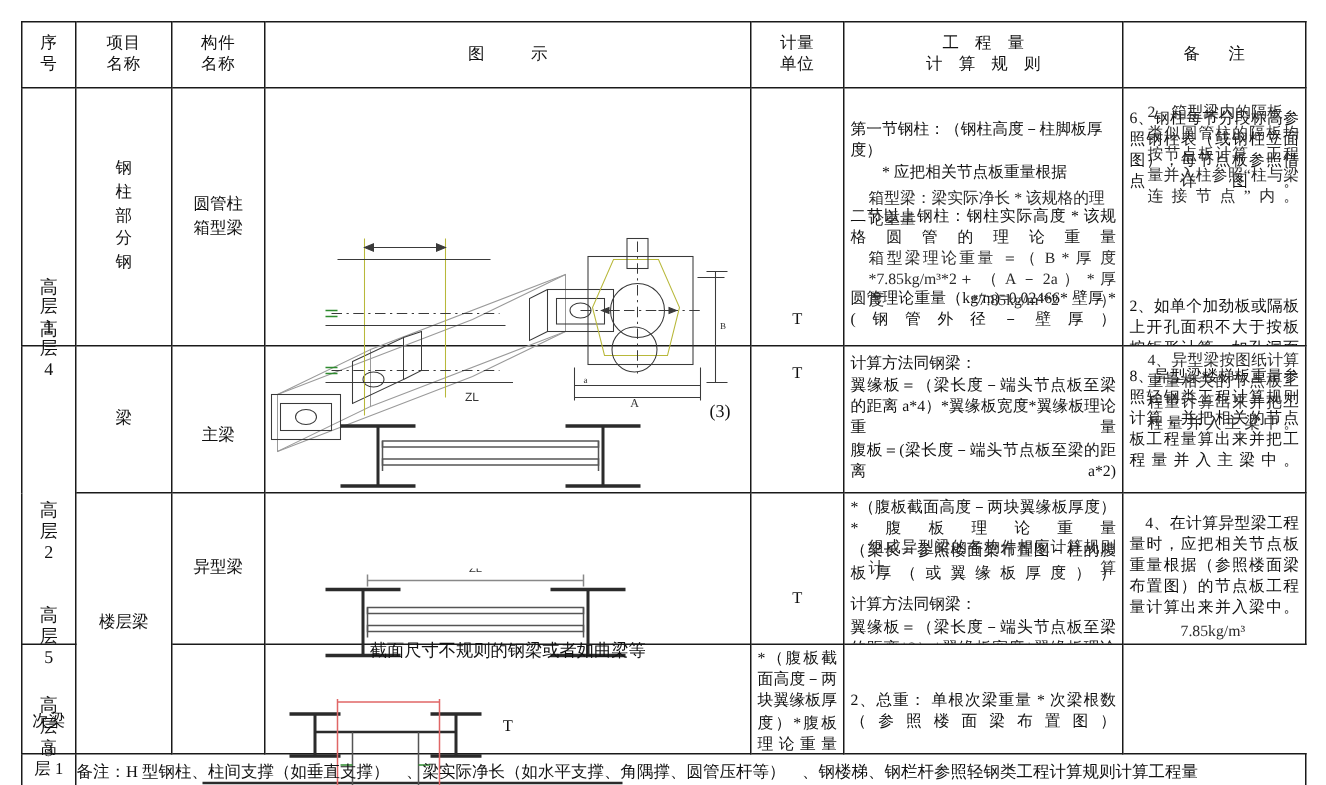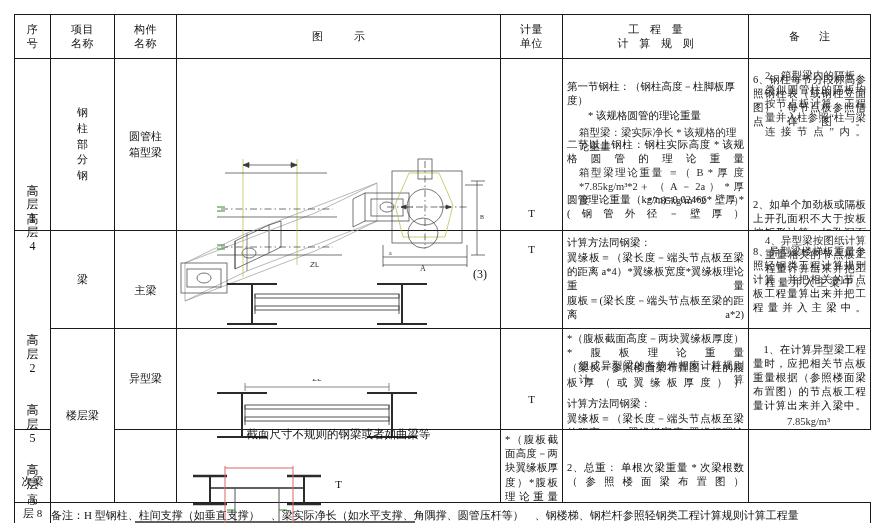--- a/index.html
+++ b/index.html
@@ -264,21 +264,21 @@
     <td class="unitcell">
       <div style="position:relative;height:100%">
         <div style="position:absolute;top:62px;left:0;right:0;text-align:center">T</div>
         <div style="position:absolute;top:98px;left:0;right:0;text-align:center">T</div>
       </div>
     </td>
 
     <td>
       <div class="txtbox" style="height:170px;padding-top:20px">
         <p>第一节钢柱：（钢柱高度－柱脚板厚度）</p>
-        <p style="text-indent:2em">* 该规格圆管的理论重量</p>
+        <p style="text-indent:2em">* 应把相关节点板重量根据</p>
         <div style="height:14px"></div>
         <p class="just">二节以上钢柱：钢柱实际高度 * 该规格圆管的理论重量</p>
         <div class="ghost" style="top:66px">箱型梁：梁实际净长 * 该规格的理论重量</div>
         <div style="height:10px"></div>
         <p class="just" style="margin-top:16px">圆管理论重量（kg/m)=0.02466* 壁厚 *(钢管外径－壁厚）</p>
         <div class="ghost just" style="top:106px">箱型梁理论重量 ＝（ B * 厚 度 *7.85kg/m³*2＋ （ A － 2a ） * 厚 度 *7.85kg/m³*2）</div>
       </div>
     </td>
 
     <td>
@@ -399,21 +399,21 @@
         <div class="ghost just" style="top:30px">组成异型梁的各构件相应计算规则计算</div>
         <div style="height:6px"></div>
         <p>计算方法同钢梁：</p>
         <p class="just">翼缘板＝（梁长度－端头节点板至梁的距离*2）*翼缘板宽度*翼缘板理论重量</p>
 
       </div>
     </td>
 
     <td>
       <div class="notebox" style="height:100px">
-        <p class="ind just">1、在计算异型梁工程量时，应把相关节点板重量根据（参照楼面梁布置图）的节点板工程量计算出来并入梁中。</p>
+        <p class="ind just">4、在计算异型梁工程量时，应把相关节点板重量根据（参照楼面梁布置图）的节点板工程量计算出来并入梁中。</p>
         <div style="height:4px"></div>
 
         <div class="ghost" style="top:86px;left:38px">7.85kg/m³</div>
       </div>
     </td>
   </tr>
 
   <tr style="height:72px">
     <td class="centertxt">
       <div style="padding-top:32px">次梁</div>
@@ -469,21 +469,21 @@
         <p class="just">2、总重： 单根次梁重量 * 次梁根数（参照楼面梁布置图）</p>
       </div>
     </td>
   </tr>
 
   <tr style="height:26px">
     <td class="vcell">
       <div style="position:relative;height:22px">
         <div style="position:absolute;top:-12px;left:0;right:0;text-align:center;font-size:11px">高</div>
         <div style="position:absolute;top:-10px;left:0;right:0;text-align:center;font-size:11px">3</div>
-        <div style="position:absolute;top:2px;left:0;right:0;text-align:center;font-size:11px">层 8</div>
+        <div style="position:absolute;top:2px;left:0;right:0;text-align:center;font-size:11px">层 1</div>
       </div>
     </td>
     <td colspan="6" class="remark">
       <span>备注：</span><span>H 型钢柱、柱间支撑（如垂直支撑）　、梁实际净长（如水平支撑、角隅撑、圆管压杆等）　、钢楼梯、钢栏杆参照轻钢类工程计算规则计算工程量</span>
     </td>
   </tr>
 
 </tbody>
     </table>
 

